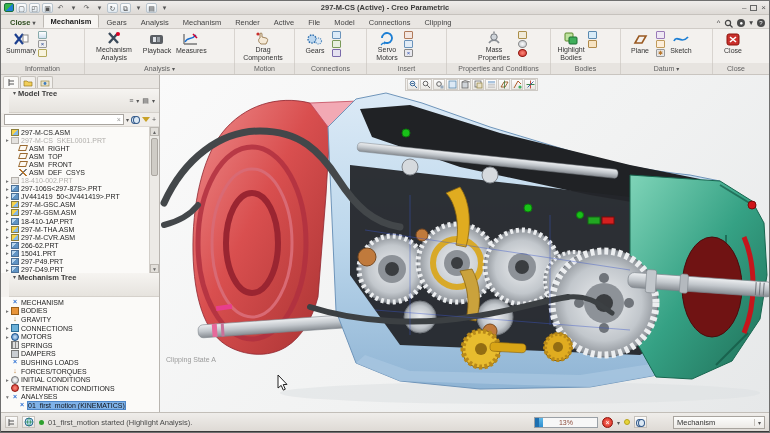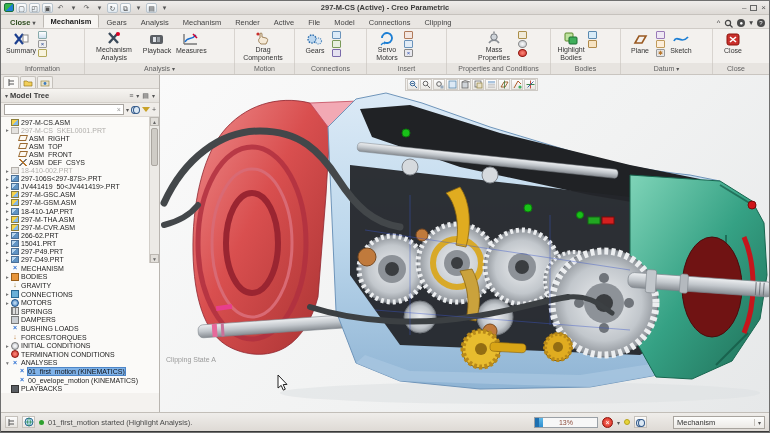--- a/index.html
+++ b/index.html
@@ -42,21 +42,21 @@
   .glabel { font-size:7px; color:#5f5f5f; display:flex; align-items:center; justify-content:center; border-right:1px solid #d3cfca; }
 
   
   .main { position:absolute; left:0; top:74px; width:770px; height:337px; display:flex; }
 
   
   .navigator { width:159px; height:100%; background:#f4f2ef; border-right:1px solid #b9b5b0; position:relative; overflow:hidden; }
   .navtabs { height:14px; display:flex; align-items:flex-end; gap:1px; padding:2px 2px 0 2px; background:#e9e6e2; border-bottom:1px solid #cfcbc6;}
   .navtab { width:16px; height:12px; background:#f2f0ed; border:1px solid #c5c1bb; border-bottom:none; border-radius:2px 2px 0 0; display:flex; align-items:center; justify-content:center; font-size:7px; }
   .navtab.on { background:#fbfaf8; }
-  .panelhead { height:14px; background:linear-gradient(#f6f4f1,#e6e3de); border-bottom:1px solid #d5d1cb; display:flex; align-items:center; padding:0 4px; }
+  .panelhead { height:24px; background:linear-gradient(#f6f4f1,#e6e3de); border-bottom:1px solid #d5d1cb; display:flex; padding:0 4px;margin-left:8px; }
   .panelhead .ttl { font-size:7.5px; font-weight:bold; color:#3a3a3a; margin-left:2px; }
   .ph-tools { margin-left:auto; display:flex; gap:3px; align-items:center; }
   .phbtn { font-size:7px; color:#555; }
   .searchrow { height:14px; display:flex; align-items:center; gap:2px; padding:1px 3px; background:#f0ede9; border-bottom:1px solid #ddd9d4; }
   .searchbox { flex:1; height:11px; background:#fff; border:1px solid #a9a5a0; display:flex; align-items:center; justify-content:flex-end; padding:0 2px; font-size:7px; color:#999; }
   .sbtn { font-size:7px; color:#555; line-height:10px; }
   .binoc { width:9px; height:7px; position:relative; }
   .binoc::before, .binoc::after { content:""; position:absolute; top:0; width:5px; height:6px; border:1px solid #335a8a; border-radius:50%; background:#dce9f5; }
   .binoc::before { left:0; } .binoc::after { right:0; }
   .funnel { width:0; height:0; border-left:4px solid transparent; border-right:4px solid transparent; border-top:5px solid #c9a227; }
@@ -485,20 +485,24 @@
               <span class="tlabel">297-D49.PRT</span>
             </div>
         </div>
         <div class="vscroll">
           <span class="sb" style="top:0">▲</span>
           <span class="thumb"></span>
           <span class="sb" style="bottom:0">▼</span>
         </div>
       </div>
 
+      <div class="panelhead">
+        <span class="caret7">▾</span>
+        <span class="ttl">Mechanism Tree</span>
+      </div>
 
       <div class="mech">
         <div class="mitem">
             <span class="arr"></span>
             <span class="mic" style="color:#2b6fd4">×</span>
             <span class="mlabel">MECHANISM</span>
           </div>
         <div class="mitem">
             <span class="arr">▸</span>
             <span class="mic" style="background:#e8953a;border:1px solid #9a5f1a"></span>

